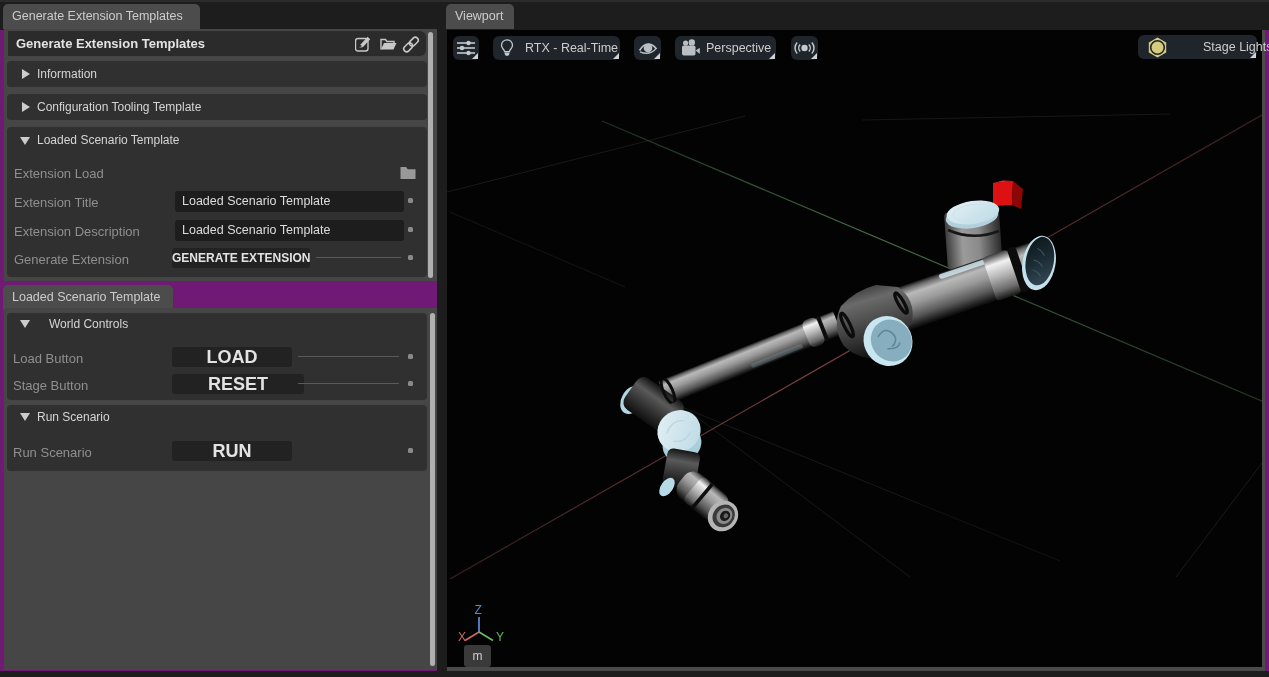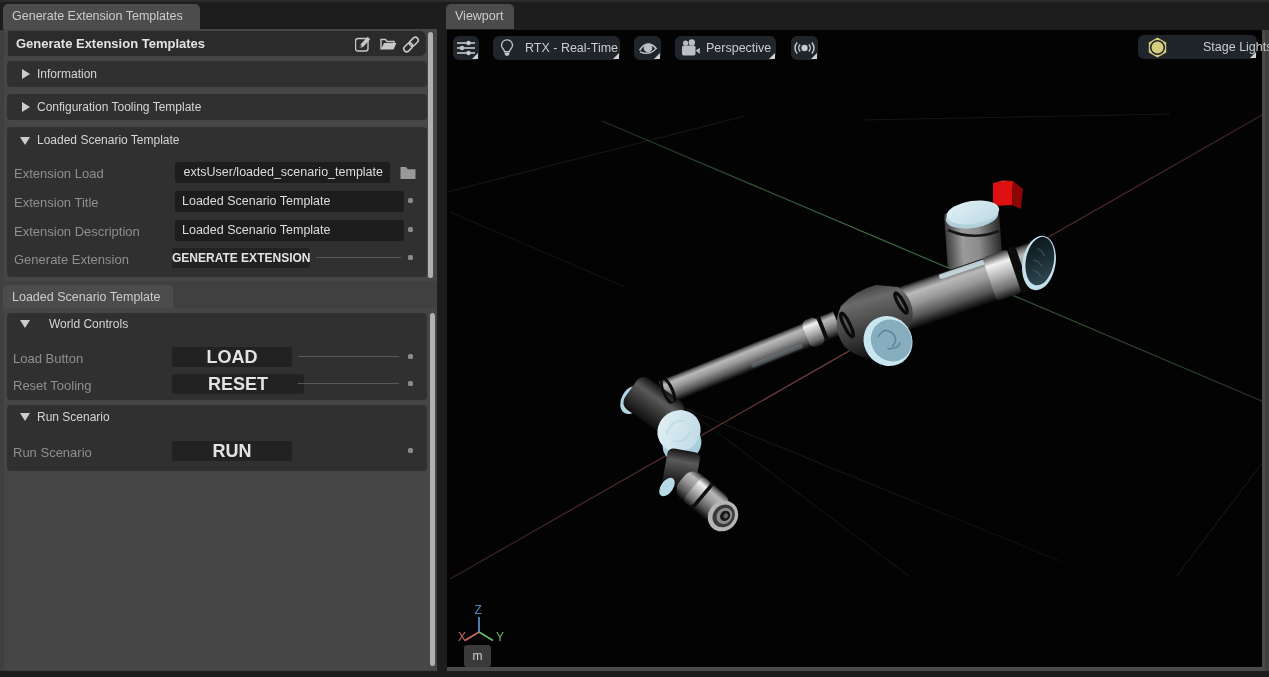--- a/index.html
+++ b/index.html
@@ -1,18 +1,18 @@
 <!DOCTYPE html>
 <html><head>
 <meta charset="utf-8">
 <style>
   * { margin:0; padding:0; box-sizing:border-box; }
   html,body { width:1269px; height:677px; background:#1d1d1d; overflow:hidden;
     font-family:"Liberation Sans", sans-serif; }
-  #root { position:relative; width:1269px; height:677px; background:#404040; }
+  #root { position:relative; width:1269px; height:677px; background:#701a75; }
   .abs { position:absolute; }
   .tab { position:absolute; background:#4c4c4c; border-radius:5px 5px 0 0;
     color:#cccccc; font-size:12.5px; line-height:24px; padding:0 9px; height:25px; }
   .panel { position:absolute; background:#464646; }
   .hdrbar { position:absolute; left:8px; width:418px; background:#2b2b2b;
     border-radius:0 6px 6px 0; color:#e3e3e3; font-size:13px; font-weight:bold; }
   .secbox { position:absolute; left:7px; width:420px; background:#303030;
     border-radius:4px; }
   .sechdr { color:#d5d5d5; font-size:12px; position:absolute; }
   .tri { position:absolute; width:0; height:0; }
@@ -60,21 +60,20 @@
 
   <div class="secbox" style="top:94px;height:26px;"></div>
   <div class="tri" style="left:22px;top:102px;border-top:5px solid transparent;border-bottom:5px solid transparent;border-left:8px solid #cccccc;"></div>
   <div class="sechdr" style="left:37px;top:100px;">Configuration Tooling Template</div>
 
   <div class="secbox" style="top:127px;height:150px;"></div>
   <div class="tri" style="left:20px;top:137px;border-left:5px solid transparent;border-right:5px solid transparent;border-top:8px solid #cccccc;"></div>
   <div class="sechdr" style="left:37px;top:133px;">Loaded Scenario Template</div>
 
   <div class="lbl" style="left:14px;top:166px;">Extension Load</div>
-  <div class="fld" style="left:175px;top:162px;width:215px;text-align:right;">extsUser/loaded_scenario_template</div>
   <svg width="16" height="14" viewBox="0 0 16 14" style="position:absolute;left:400px;top:166px;">
     <path d="M0.5 13 L0.5 1 L6 1 L7.8 3.2 L15.5 3.2 L15.5 13 Z" fill="#999999"></path>
   </svg>
 
   <div class="lbl" style="left:14px;top:195px;">Extension Title</div>
   <div class="fld" style="left:175px;top:191px;width:229px;">Loaded Scenario Template</div>
   <div class="dot" style="left:408px;top:198px;"></div>
 
   <div class="lbl" style="left:14px;top:224px;">Extension Description</div>
   <div class="fld" style="left:175px;top:220px;width:229px;">Loaded Scenario Template</div>
@@ -92,21 +91,21 @@
 
   <div class="secbox" style="top:313px;height:87px;"></div>
   <div class="tri" style="left:20px;top:320px;border-left:5px solid transparent;border-right:5px solid transparent;border-top:8px solid #cccccc;"></div>
   <div class="sechdr" style="left:37px;top:317px;margin-left:12px;">World Controls</div>
 
   <div class="lbl" style="left:13px;top:351px;">Load Button</div>
   <div class="btn" style="left:172px;top:347px;width:120px;">LOAD</div>
   <div class="hline" style="left:298px;top:356px;width:101px;"></div>
   <div class="dot" style="left:408px;top:354px;"></div>
 
-  <div class="lbl" style="left:13px;top:378px;">Reset Tooling</div>
+  <div class="lbl" style="left:13px;top:378px;">Stage Button</div>
   <div class="btn" style="left:172px;top:374px;width:132px;">RESET</div>
   <div class="hline" style="left:298px;top:383px;width:101px;"></div>
   <div class="dot" style="left:408px;top:381px;"></div>
 
   <div class="secbox" style="top:405px;height:66px;"></div>
   <div class="tri" style="left:20px;top:413px;border-left:5px solid transparent;border-right:5px solid transparent;border-top:8px solid #cccccc;"></div>
   <div class="sechdr" style="left:37px;top:410px;">Run Scenario</div>
 
   <div class="lbl" style="left:13px;top:445px;">Run Scenario</div>
   <div class="btn" style="left:172px;top:441px;width:120px;">RUN</div>

